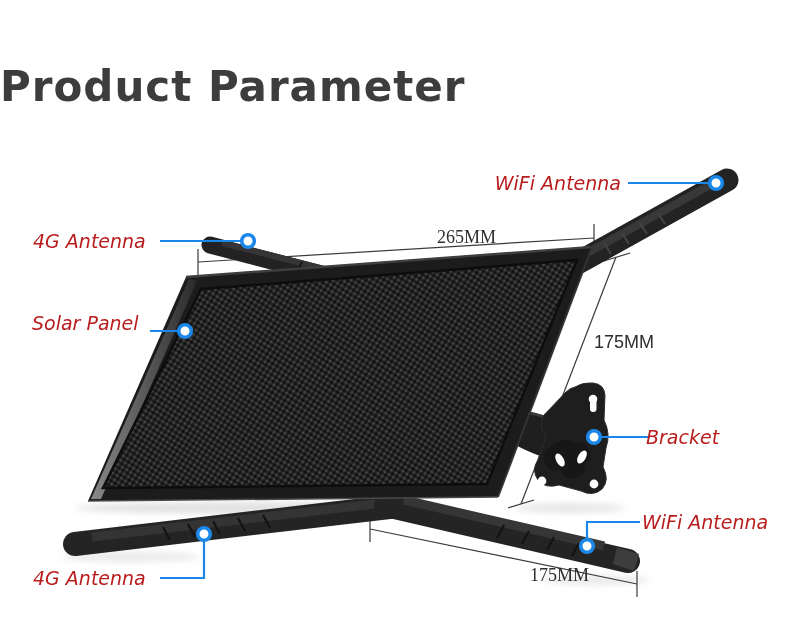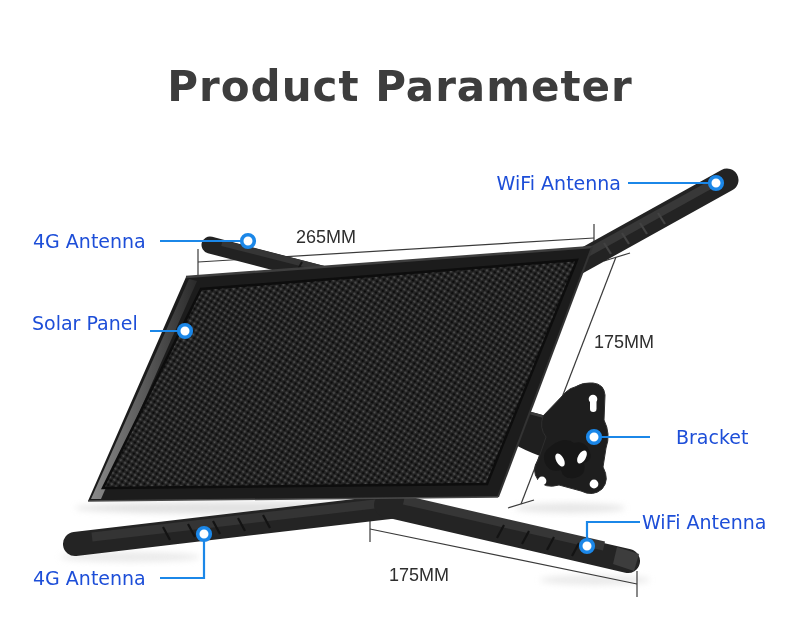--- a/index.html
+++ b/index.html
@@ -1,22 +1,22 @@
 <!DOCTYPE html>
 <html><head>
 <meta charset="utf-8">
 <style>
   html,body{margin:0;padding:0;width:800px;height:644px;background:#ffffff;overflow:hidden;}
   body{font-family:"DejaVu Sans",sans-serif;position:relative;}
-  .title{position:absolute;left:0;top:62px;width:800px;text-align:center;
+  .title{position:absolute;left:0;top:62px;width:800px;
          font-size:42px;font-weight:bold;color:#3d3d3d;letter-spacing:1px;}
-  .label{position:absolute;font-size:19px;line-height:22px;color:#1d4ed8;white-space:nowrap;}
+  .label{position:absolute;font-size:19px;line-height:22px;color:#b91c1c;white-space:nowrap;font-style:italic;}
   .dim{position:absolute;font-size:18px;line-height:21px;font-weight:500;color:#2e2e2e;
        font-family:"Liberation Sans",sans-serif;white-space:nowrap;}
-  .center{text-align:left;}
+  .center{text-align:right;font-family:Liberation Serif, serif;}
   svg{position:absolute;left:0;top:0;}
 </style>
 </head>
 <body>
 
 <svg width="800" height="644" viewBox="0 0 800 644">
   <defs>
     <pattern id="mesh" width="5" height="5" patternUnits="userSpaceOnUse" patternTransform="rotate(32)">
       <rect width="5" height="5" fill="#232323"></rect>
       <circle cx="1.3" cy="1.3" r="1.15" fill="#525252"></circle>
@@ -139,19 +139,19 @@
     <circle cx="587" cy="546" r="6.3"></circle>
     <circle cx="204" cy="534" r="6.3"></circle>
   </g>
 </svg>
 
 <div class="title">Product Parameter</div>
 
 <div class="label" style="right:179px;top:172px">WiFi Antenna</div>
 <div class="label" style="left:33px;top:230px">4G Antenna</div>
 <div class="label" style="left:32px;top:312px">Solar Panel</div>
-<div class="label" style="left:676px;top:426px">Bracket</div>
+<div class="label" style="left:646px;top:426px">Bracket</div>
 <div class="label" style="left:642px;top:511px">WiFi Antenna</div>
 <div class="label" style="left:33px;top:567px">4G Antenna</div>
 
 <div class="dim center" style="left:296px;top:227px;width:200px">265MM</div>
 <div class="dim" style="left:594px;top:332px">175MM</div>
 <div class="dim center" style="left:389px;top:565px;width:200px">175MM</div>
 
 </body></html>

